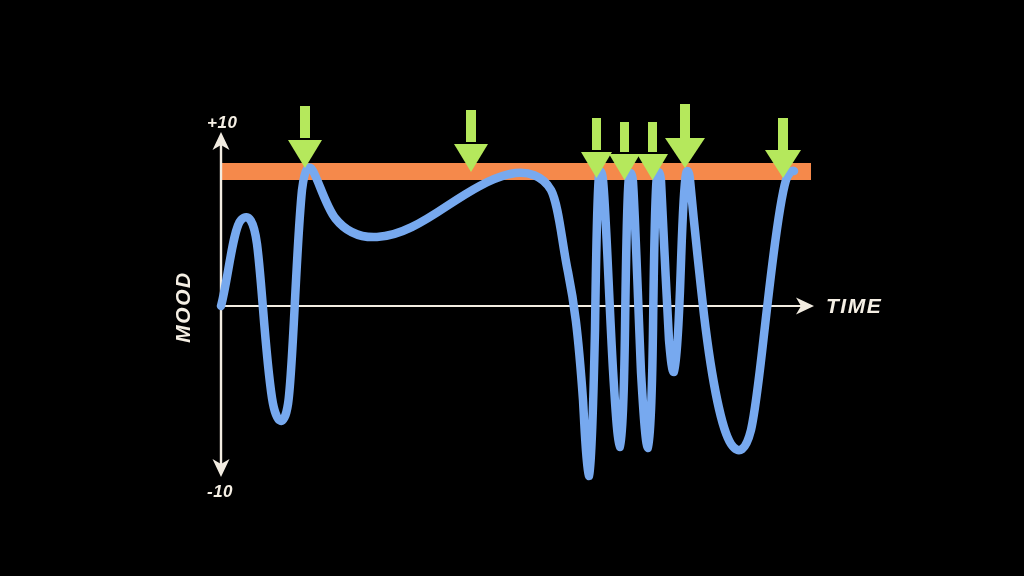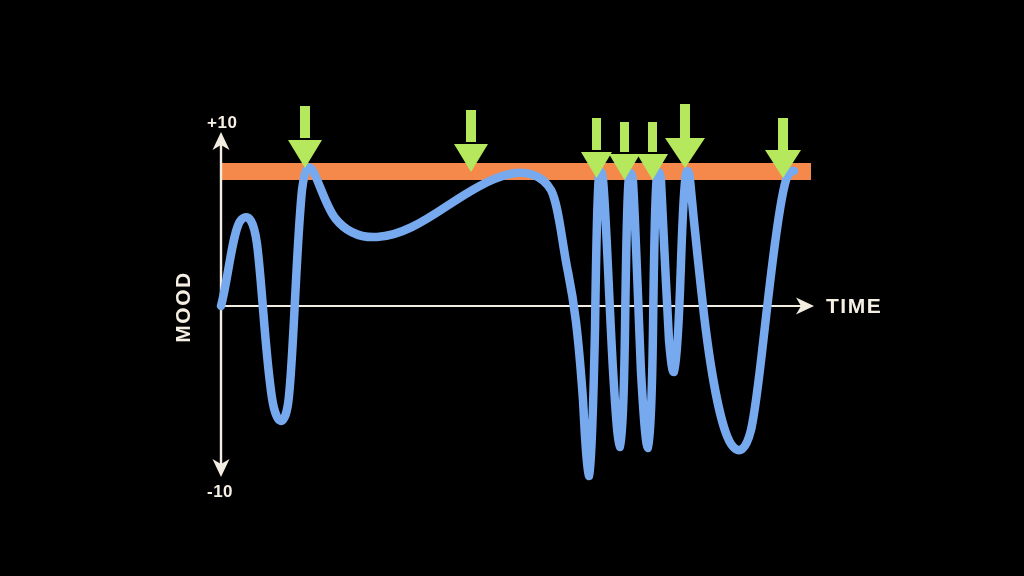--- a/index.html
+++ b/index.html
@@ -12,20 +12,21 @@
     width: 1024px;
     height: 576px;
     overflow: hidden;
     font-family: "Liberation Sans", sans-serif;
   }
   #stage {
     position: relative;
     width: 1024px;
     height: 576px;
     background: #000000;
+    font-style: italic;
   }
   #chart-svg {
     position: absolute;
     left: 0;
     top: 0;
     width: 1024px;
     height: 576px;
     display: block;
   }
   .axis-text {

